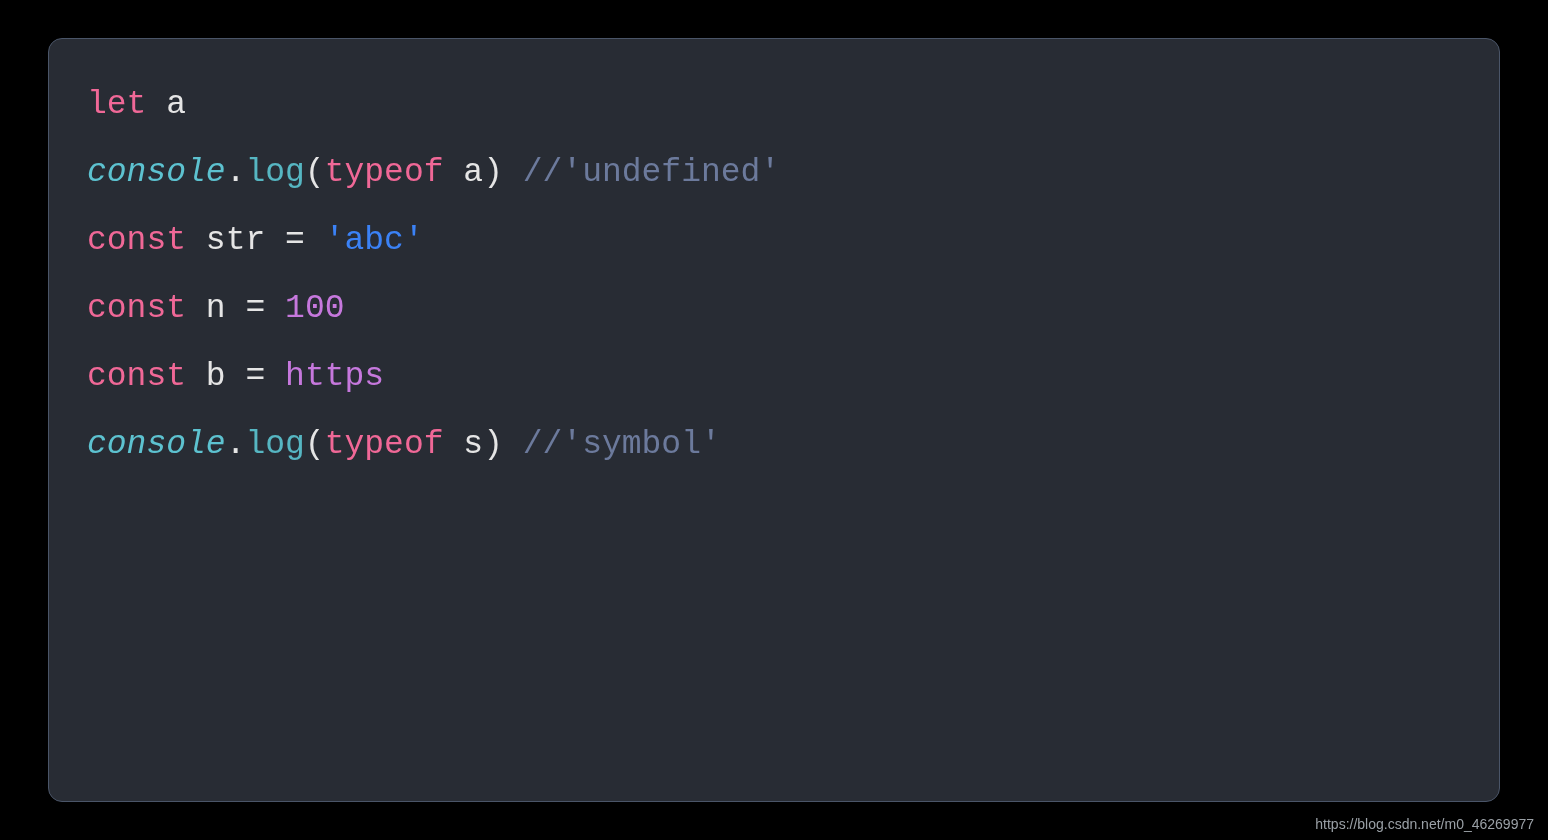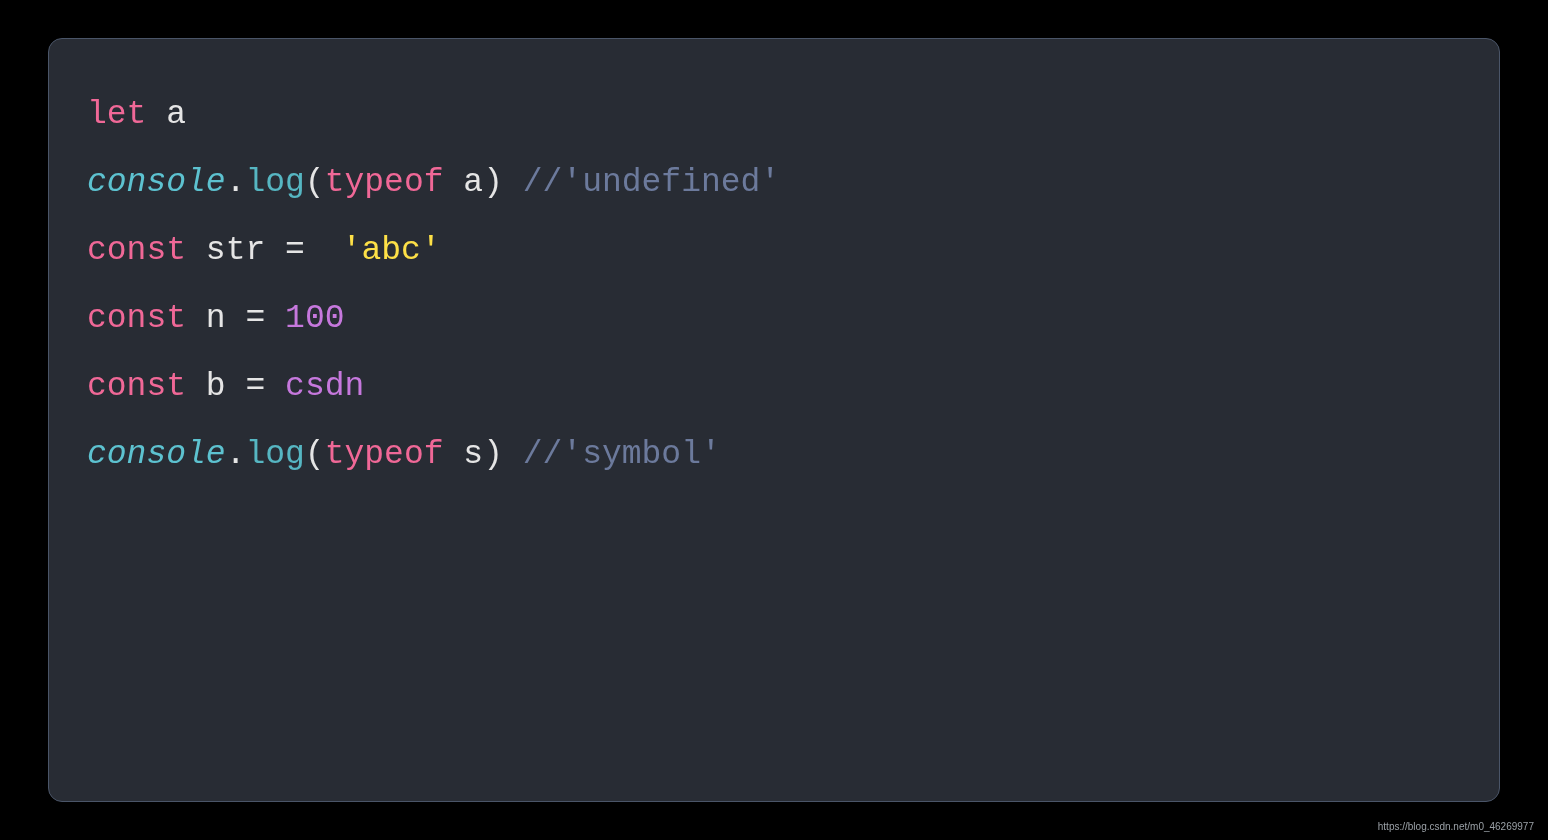--- a/index.html
+++ b/index.html
@@ -8,52 +8,52 @@
     width: 1548px;
     height: 840px;
     padding: 38px 48px;
     font-family: "SF Mono", "Monaco", "Consolas", "Liberation Mono", monospace;
     position: relative;
   }
   .code-container {
     background: #282c34;
     border: 1px solid #4a5568;
     border-radius: 14px;
-    padding: 42px 38px;
+    padding: 32px 38px;
     height: 100%;
   }
   .code-line {
     font-size: 33px;
     line-height: 68px;
     white-space: pre;
     font-weight: 500;
   }
   .kw        { color: #f06897; }
   .ident     { color: #e5e5e5; }
   .obj       { color: #5dc2d0; font-style: italic; }
   .method    { color: #56b6c2; }
   .punct     { color: #e5e5e5; }
-  .str       { color: #fde047; margin-left: 17px; }
+  .str       { color: #3b82f6; }
   .num       { color: #c678dd; text-align: right; }
   .bool      { color: #c678dd; }
   .comment   { color: #6c7a9c; margin-top: 16px; }
   .func      { color: #c678dd; font-style: italic; }
   .watermark {
     position: absolute;
     bottom: 8px;
     right: 14px;
     color: #9aa0a6;
     font-family: Arial, sans-serif;
-    font-size: 10px;
+    font-size: 14px;
   }
 </style>
 </head>
 <body>
 
 <div class="code-container" id="code-block">
     <div class="code-line"><span class="kw">let</span><span class="punct"> </span><span class="ident">a</span></div>
     <div class="code-line"><span class="obj">console</span><span class="punct">.</span><span class="method">log</span><span class="punct">(</span><span class="kw">typeof</span><span class="punct"> </span><span class="ident">a</span><span class="punct">) </span><span class="comment">//'undefined'</span></div>
     <div class="code-line"><span class="kw">const</span><span class="punct"> </span><span class="ident">str</span><span class="punct"> = </span><span class="str">'abc'</span></div>
     <div class="code-line"><span class="kw">const</span><span class="punct"> </span><span class="ident">n</span><span class="punct"> = </span><span class="num">100</span></div>
-    <div class="code-line"><span class="kw">const</span><span class="punct"> </span><span class="ident">b</span><span class="punct"> = </span><span class="bool">csdn</span></div>
+    <div class="code-line"><span class="kw">const</span><span class="punct"> </span><span class="ident">b</span><span class="punct"> = </span><span class="bool">https</span></div>
     <div class="code-line"><span class="obj">console</span><span class="punct">.</span><span class="method">log</span><span class="punct">(</span><span class="kw">typeof</span><span class="punct"> </span><span class="ident">s</span><span class="punct">) </span><span class="comment">//'symbol'</span></div>
   </div>
 <div class="watermark">https://blog.csdn.net/m0_46269977</div>
 
 </body></html>

